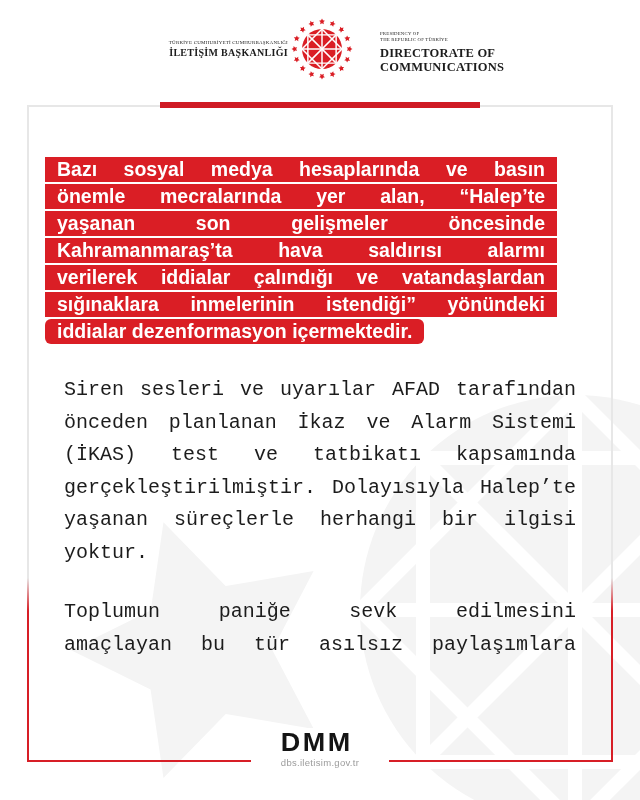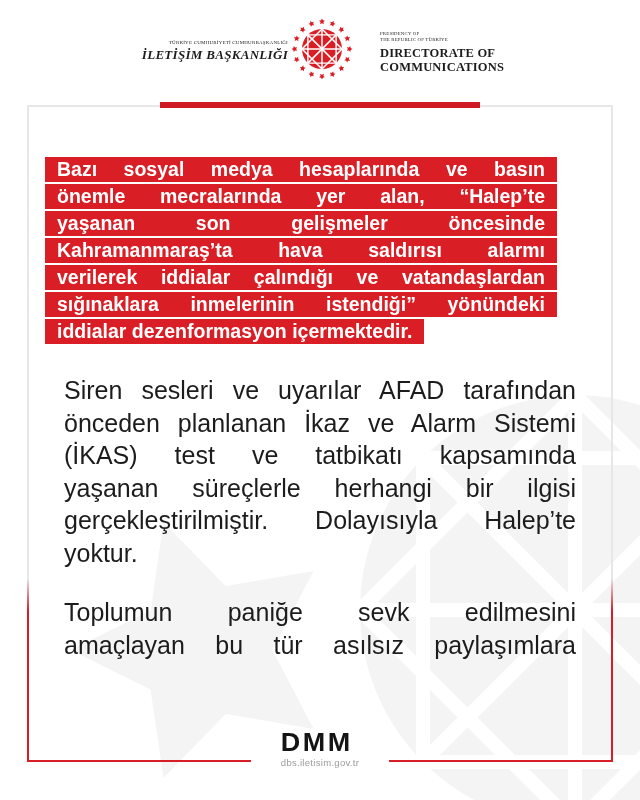--- a/index.html
+++ b/index.html
@@ -3,22 +3,22 @@
 <meta charset="utf-8">
 <style>
   html,body{margin:0;padding:0;background:#ffffff;}
   .stage{position:relative;width:640px;height:800px;background:#ffffff;overflow:hidden;
          font-family:"Liberation Sans",sans-serif;}
   
   .watermark{position:absolute;inset:0;z-index:0;}
   
   .hdr-left{position:absolute;top:40px;right:352px;text-align:right;color:#1c1c1c;z-index:3;}
   .hdr-left .tiny{font-size:5px;letter-spacing:.2px;font-family:"Liberation Serif",serif;white-space:nowrap;}
-  .hdr-left .big{font-size:13px;font-weight:bold;font-family:"Liberation Serif",serif;
-                 letter-spacing:.3px;margin-top:2px;white-space:nowrap;font-style:italic;}
+  .hdr-left .big{font-size:10px;font-weight:bold;font-family:"Liberation Serif",serif;
+                 letter-spacing:.3px;margin-top:2px;white-space:nowrap;}
   .hdr-right{position:absolute;top:31px;left:380px;text-align:left;color:#1c1c1c;z-index:3;}
   .hdr-right .tiny{font-size:4.8px;letter-spacing:.2px;font-family:"Liberation Serif",serif;
                    line-height:6px;white-space:nowrap;}
   .hdr-right .big{font-size:12.5px;font-weight:bold;font-family:"Liberation Serif",serif;
                   line-height:14px;letter-spacing:.2px;margin-top:3px;white-space:nowrap;}
   .emblem{position:absolute;left:285px;top:10px;width:74px;height:78px;z-index:3;}
   
   .fr{position:absolute;z-index:2;}
   .fr-top{left:27px;top:105px;width:586px;height:2px;background:#e7e7e7;}
   .fr-bar{left:160px;top:102px;width:320px;height:6px;background:#cf1a24;}
@@ -27,25 +27,25 @@
   .fr-right{left:611px;top:105px;width:2px;height:657px;
            background:linear-gradient(to bottom,#e7e7e7 0%,#e7e7e7 72%,#d71e26 77%,#d71e26 100%);}
   .fr-bot-l{left:27px;top:760px;width:224px;height:2px;background:#d71e26;}
   .fr-bot-r{left:389px;top:760px;width:224px;height:2px;background:#d71e26;}
   
   .claim{position:absolute;left:45px;top:157px;width:512px;z-index:3;}
   .claim-line{box-sizing:border-box;width:100%;background:#da1e25;color:#ffffff;
               font-weight:bold;font-size:19.5px;line-height:22px;padding:1px 12px 2px 12px;
               margin-bottom:2px;text-align:justify;text-align-last:justify;
               font-family:"Liberation Sans",sans-serif;}
-  .claim-line.last{width:fit-content;text-align-last:left;margin-bottom:0;}
+  .claim-line.last{width:fit-content;text-align-last:left;margin-bottom:0;border-radius:6px;}
   
   .bodytxt{position:absolute;left:64px;top:374px;width:512px;z-index:3;color:#1c1c1c;}
   .para{margin:0 0 27px 0;}
-  .bline{font-family:Liberation Sans, sans-serif;font-size:25px;line-height:32.5px;
+  .bline{font-family:Liberation Mono, monospace;font-size:20px;line-height:32.5px;
          text-align:justify;text-align-last:justify;}
   .bline.end{text-align-last:left;}
   
   .footer{position:absolute;left:50%;top:728px;transform:translateX(-50%);
           z-index:4;background:#ffffff;padding:0 14px;}
   .dmm{font-family:"Liberation Sans",sans-serif;font-weight:900;font-size:27px;
        letter-spacing:2.5px;color:#141414;line-height:28px;transform:scaleY(.95);}
   .dmm-url{font-size:9.5px;color:#9b9b9b;letter-spacing:.3px;margin-top:1px;
            font-family:"Liberation Sans",sans-serif;}
 </style>
@@ -136,22 +136,22 @@
     <div class="claim-line">verilerek iddialar çalındığı ve vatandaşlardan</div>
     <div class="claim-line">sığınaklara inmelerinin istendiği” yönündeki</div>
     <div class="claim-line last">iddialar dezenformasyon içermektedir.</div>
   </div>
 
   <div class="bodytxt">
     <div class="para">
       <div class="bline">Siren sesleri ve uyarılar AFAD tarafından</div>
       <div class="bline">önceden planlanan İkaz ve Alarm Sistemi</div>
       <div class="bline">(İKAS) test ve tatbikatı kapsamında</div>
+      <div class="bline">gerçekleştirilmiştir. Dolayısıyla Halep’te</div>
       <div class="bline">yaşanan süreçlerle herhangi bir ilgisi</div>
-      <div class="bline">gerçekleştirilmiştir. Dolayısıyla Halep’te</div>
       <div class="bline end">yoktur.</div>
     </div>
     <div class="para">
       <div class="bline">Toplumun paniğe sevk edilmesini</div>
       <div class="bline">amaçlayan bu tür asılsız paylaşımlara</div>
     </div>
   </div>
 
   <div class="footer">
     <div class="dmm">DMM</div>

